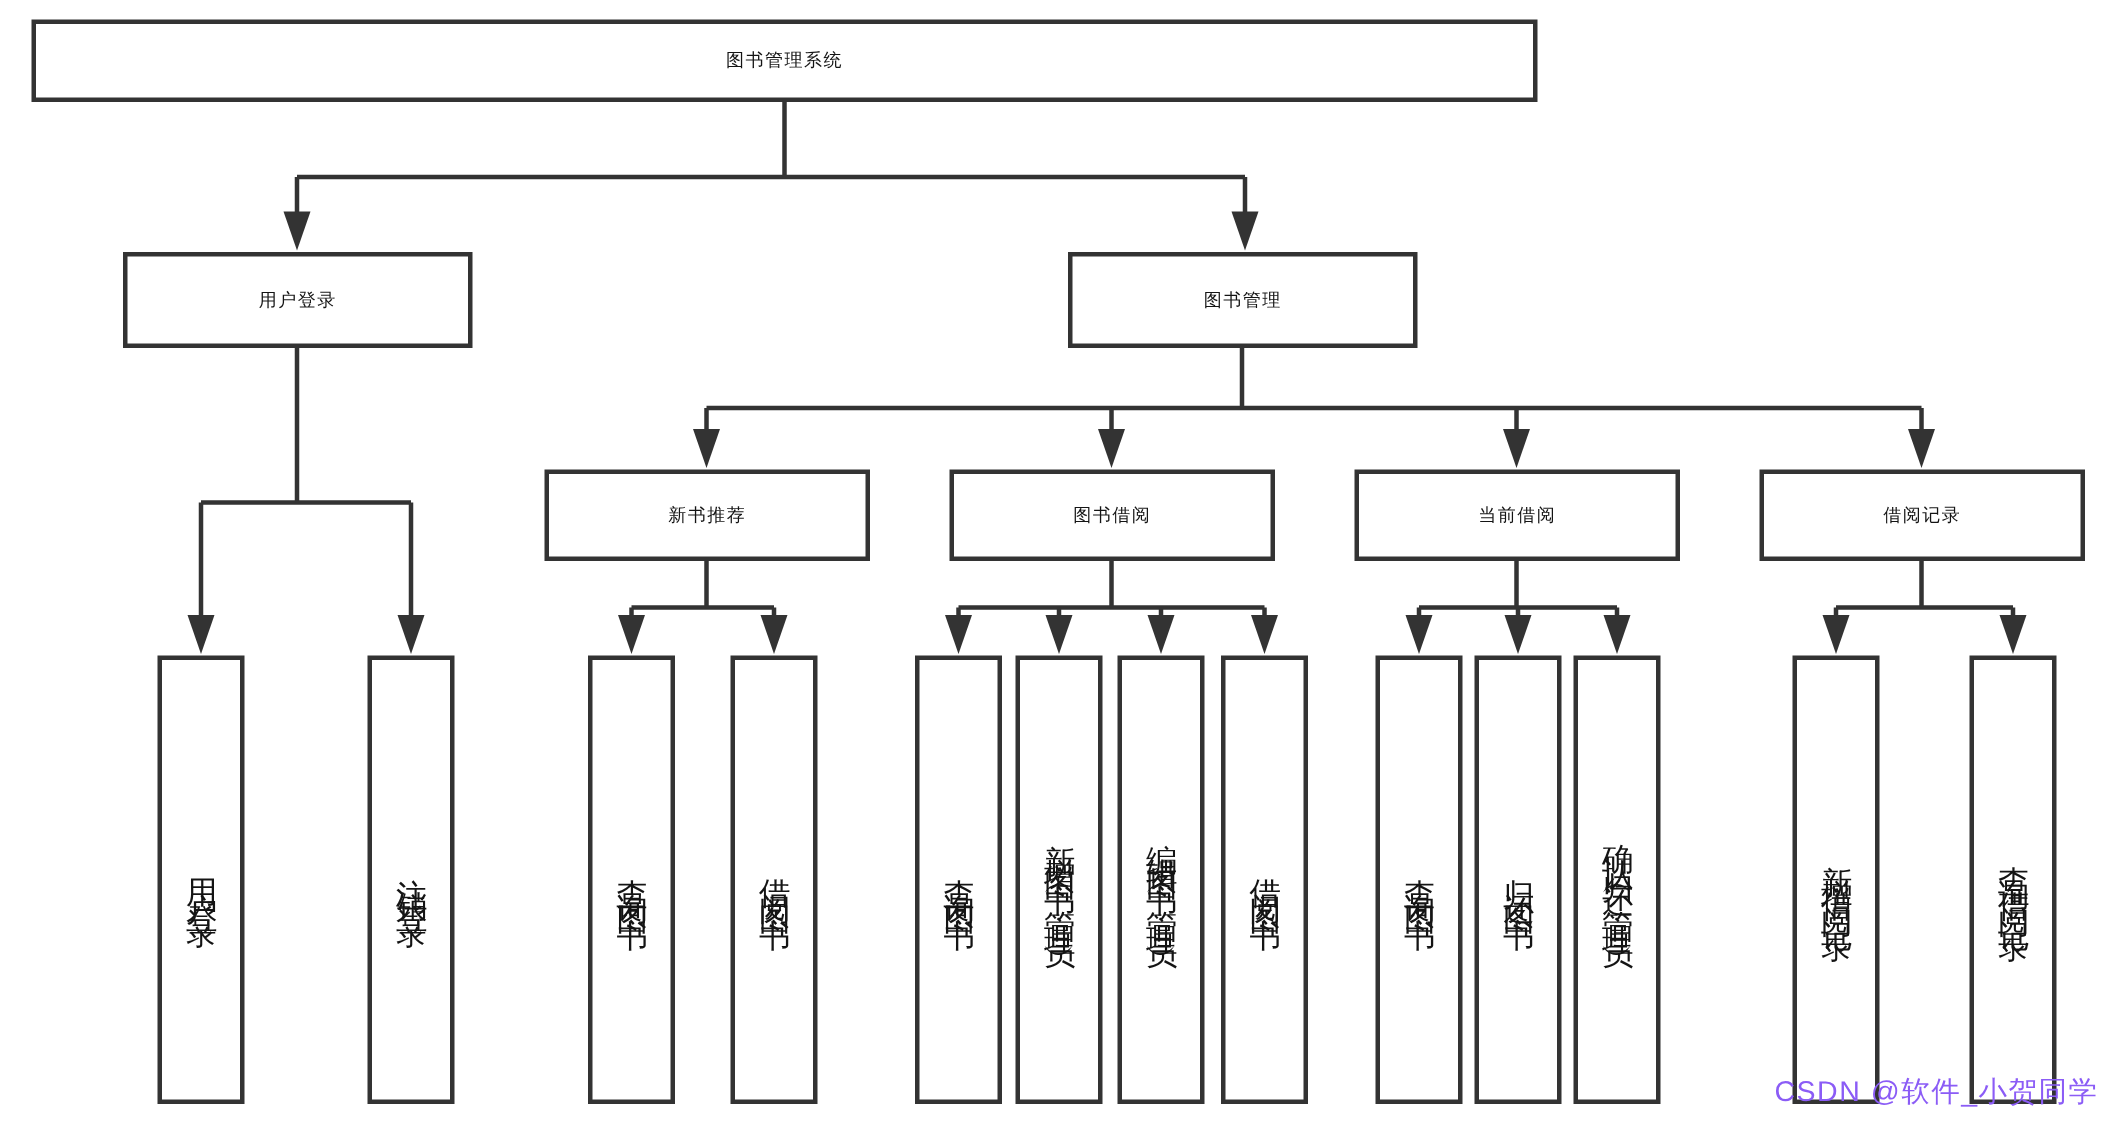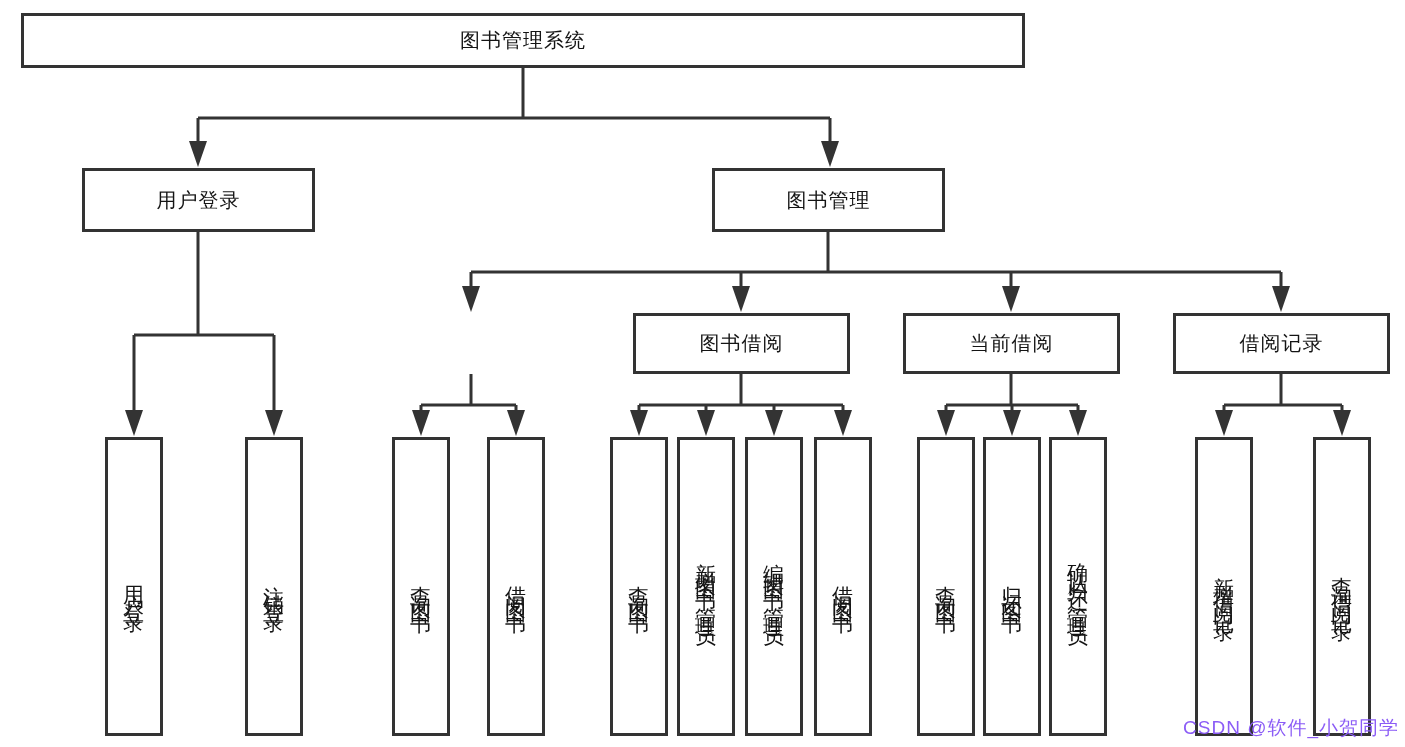--- a/index.html
+++ b/index.html
@@ -13,21 +13,21 @@
   #wires{position:absolute;left:0;top:0;width:1405px;height:747px;}
   .box{
     position:absolute;
     box-sizing:border-box;
     border:3px solid #333333;
     background:#ffffff;
     display:flex;
     align-items:center;
     justify-content:center;
     color:#141414;
-    font-size:20px;
+    font-size:12px;
     letter-spacing:1px;
     white-space:nowrap;
   }
   .vbox{
     writing-mode:vertical-rl;
     font-size:21px;
     letter-spacing:9px;
     line-height:1;
     white-space:normal;
   }
@@ -103,20 +103,21 @@
       <polygon points="1215,410 1233,410 1224,436"></polygon>
       <polygon points="1333,410 1351,410 1342,436"></polygon>
     </g>
   </svg>
 
   <div class="box n-root">图书管理系统</div>
 
   <div class="box n-login">用户登录</div>
   <div class="box n-mgmt">图书管理</div>
 
+  <div class="box n-rec">新书推荐</div>
   <div class="box n-borrow">图书借阅</div>
   <div class="box n-current">当前借阅</div>
   <div class="box n-records">借阅记录</div>
 
   <div class="box vbox leaf l-1">用户登录</div>
   <div class="box vbox leaf l-2">注销登录</div>
 
   <div class="box vbox leaf l-3">查询图书</div>
   <div class="box vbox leaf l-4">借阅图书</div>
 

